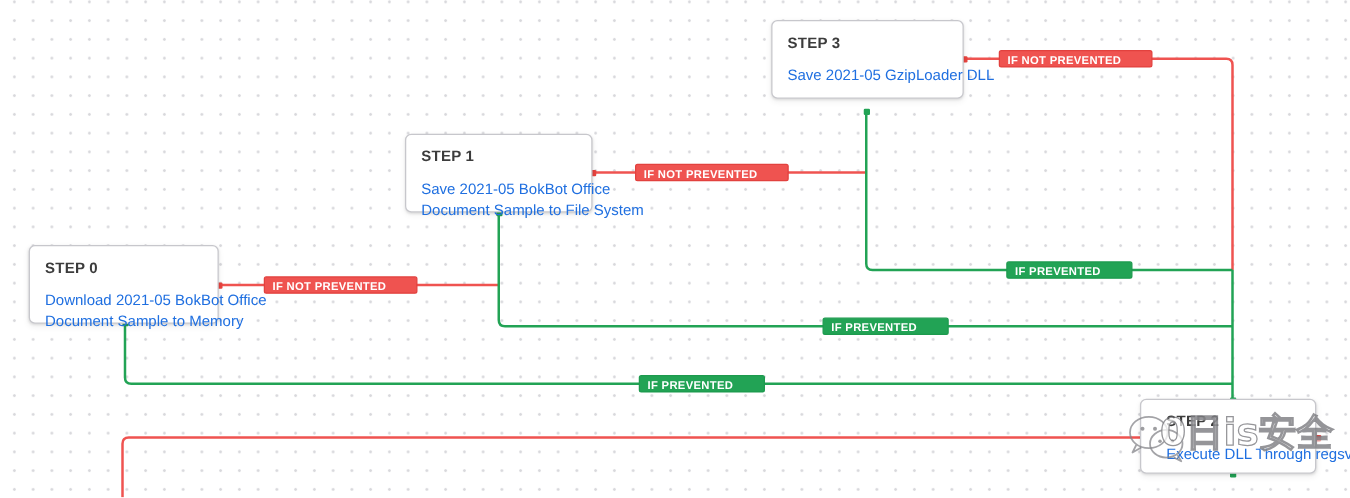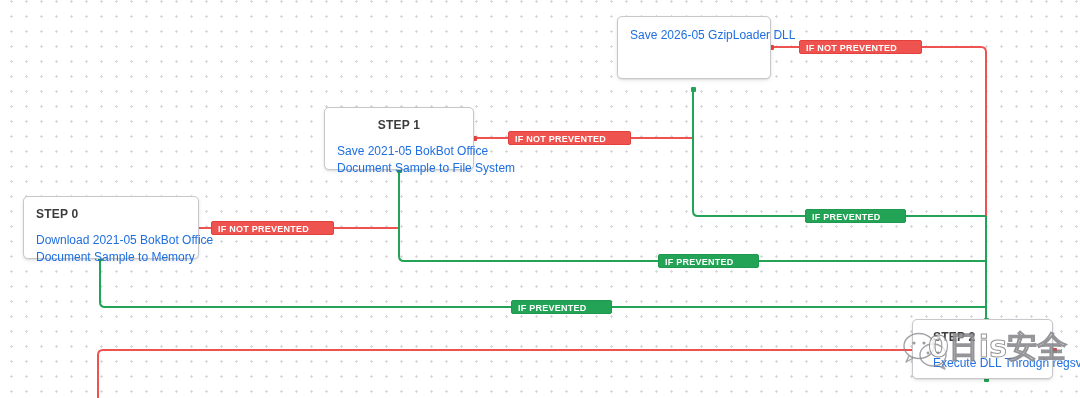--- a/index.html
+++ b/index.html
@@ -132,34 +132,35 @@
   <div class="anchor red" style="left:173px; top:226px;"></div>
   <div class="anchor green" style="left:98px;  top:256px;"></div>
   <div class="anchor red" style="left:472px; top:136px;"></div>
   <div class="anchor green" style="left:397px; top:168px;"></div>
   <div class="anchor red" style="left:769px; top:45px;"></div>
   <div class="anchor green" style="left:691px; top:87px;"></div>
   <div class="anchor green" style="left:984px; top:318px;"></div>
   <div class="anchor green" style="left:984px; top:377px;"></div>
   <div class="anchor red" style="left:1052px;top:348px;"></div>
 
-  <div class="node" style="left:23px; top:196px; width:176px; height:63px;">
+  <div class="node" style="left:23px; top:196px; width:152px; height:63px;">
     <div class="node-title">STEP 0</div>
     <div class="node-link">Download 2021-05 BokBot Office</div>
     <div class="node-link">Document Sample to Memory</div>
   </div>
 
-  <div class="node" style="left:324px; top:107px; width:150px; height:63px;text-align:center;">
+  <div class="node" style="left:324px; top:107px; width:150px; height:63px;">
     <div class="node-title">STEP 1</div>
     <div class="node-link">Save 2021-05 BokBot Office</div>
     <div class="node-link">Document Sample to File System</div>
   </div>
 
   <div class="node" style="left:617px; top:16px; width:154px; height:63px;">
-    <div class="node-link">Save 2026-05 GzipLoader DLL</div>
+    <div class="node-title">STEP 3</div>
+    <div class="node-link">Save 2021-05 GzipLoader DLL</div>
   </div>
 
   <div class="node" style="left:912px; top:319px; width:141px; height:60px;padding-left:20px;">
     <div class="node-title">STEP 2</div>
     <div class="node-link">Execute DLL Through regsvr32</div>
   </div>
 
   <div class="edge-label red" style="left:211px; top:221px;">IF NOT PREVENTED</div>
 
   <div class="edge-label red" style="left:508px; top:131px;">IF NOT PREVENTED</div>

